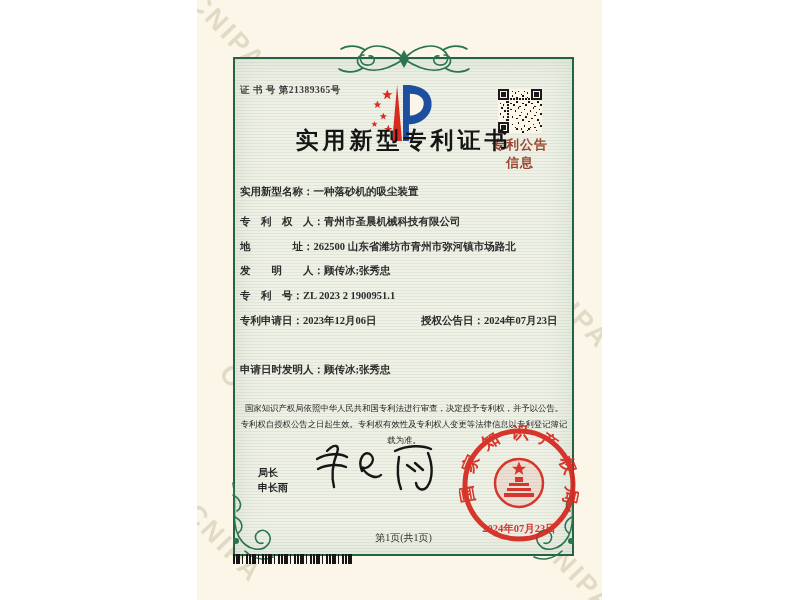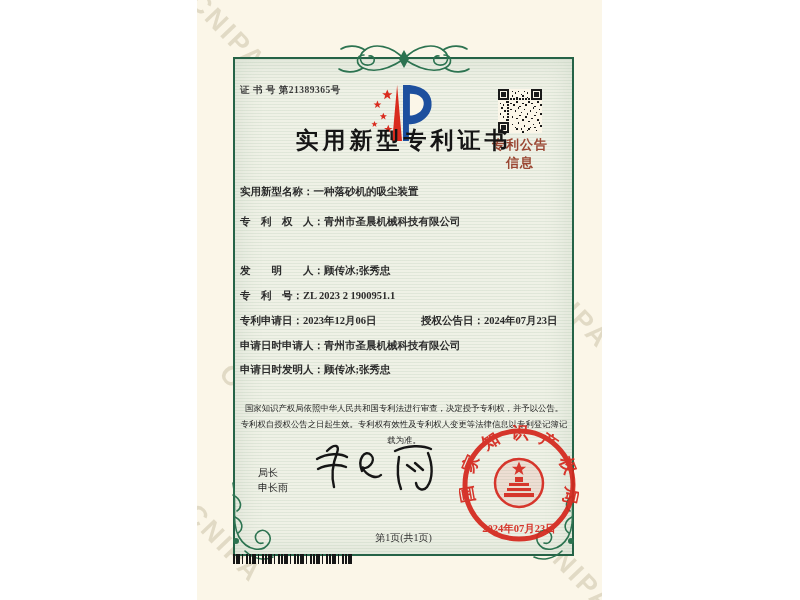--- a/index.html
+++ b/index.html
@@ -27,21 +27,21 @@
   .qr{position:absolute;left:263px;top:30px;width:44px;height:44px;background:#fbf6e8;}
   .qr-caption{position:absolute;left:251px;top:77px;width:68px;text-align:center;font-size:13px;
               font-weight:600;letter-spacing:1px;color:#9a4632;}
   .title{position:absolute;left:0;top:66px;width:100%;text-align:center;font-size:23px;font-weight:bold;
          letter-spacing:4px;color:#151515;}
   .row{position:absolute;left:5px;width:330px;font-size:10.5px;font-weight:600;color:#2b2b2b;white-space:nowrap;}
   .cell-r{position:absolute;left:181px;top:0;white-space:nowrap;}
   .para{position:absolute;left:4px;top:342px;width:330px;font-size:8.4px;line-height:16px;
         text-align:center;color:#242424;font-weight:500;}
   .sig-block{position:absolute;left:23px;top:406px;font-family:"Liberation Sans","DejaVu Sans",sans-serif;
-             font-size:10px;font-weight:normal;color:#222;line-height:15px;}
+             font-size:10px;font-weight:bold;color:#222;line-height:15px;}
   .sig-script{position:absolute;left:72px;top:378px;}
   .seal{position:absolute;left:224px;top:366px;opacity:.93;}
   .footer{position:absolute;left:0;top:472px;width:100%;text-align:center;font-size:10px;color:#333;}
   .barcode{position:absolute;left:36px;top:554px;width:119px;height:10px;
            background:repeating-linear-gradient(90deg,
              #161616 0 2px, rgba(0,0,0,0) 2px 3px,
              #161616 3px 7px, rgba(0,0,0,0) 7px 9px,
              #161616 9px 10px, rgba(0,0,0,0) 10px 13px,
              #161616 13px 15px, rgba(0,0,0,0) 15px 16px);}
 </style>
@@ -131,34 +131,34 @@
       <div class="qr-caption">专利公告信息</div>
 
       <div class="title">实用新型专利证书</div>
 
       <div class="row" style="top:126px">
         <span>实用新型名称：</span><span>一种落砂机的吸尘装置</span>
       </div>
       <div class="row" style="top:156px">
         <span>专　利　权　人：</span><span>青州市圣晨机械科技有限公司</span>
       </div>
+      <div class="row" style="top:181px">
+        <span>地　　　　址：</span><span>262500 山东省潍坊市青州市弥河镇市场路北</span>
+      </div>
       <div class="row" style="top:205px">
         <span>发　　明　　人：</span><span>顾传冰;张秀忠</span>
       </div>
       <div class="row" style="top:230px">
         <span>专　利　号：</span><span>ZL 2023 2 1900951.1</span>
       </div>
       <div class="row" style="top:255px">
         <span>专利申请日：</span><span>2023年12月06日</span>
         <span class="cell-r">
           <span>授权公告日：</span><span>2024年07月23日</span>
         </span>
-      </div>
-      <div class="row" style="top:280px">
-        <span>申请日时申请人：</span><span>青州市圣晨机械科技有限公司</span>
       </div>
       <div class="row" style="top:304px">
         <span>申请日时发明人：</span><span>顾传冰;张秀忠</span>
       </div>
 
       <div class="para">
         <div>国家知识产权局依照中华人民共和国专利法进行审查，决定授予专利权，并予以公告。</div>
         <div>专利权自授权公告之日起生效。专利权有效性及专利权人变更等法律信息以专利登记簿记载为准。</div>
       </div>
 

